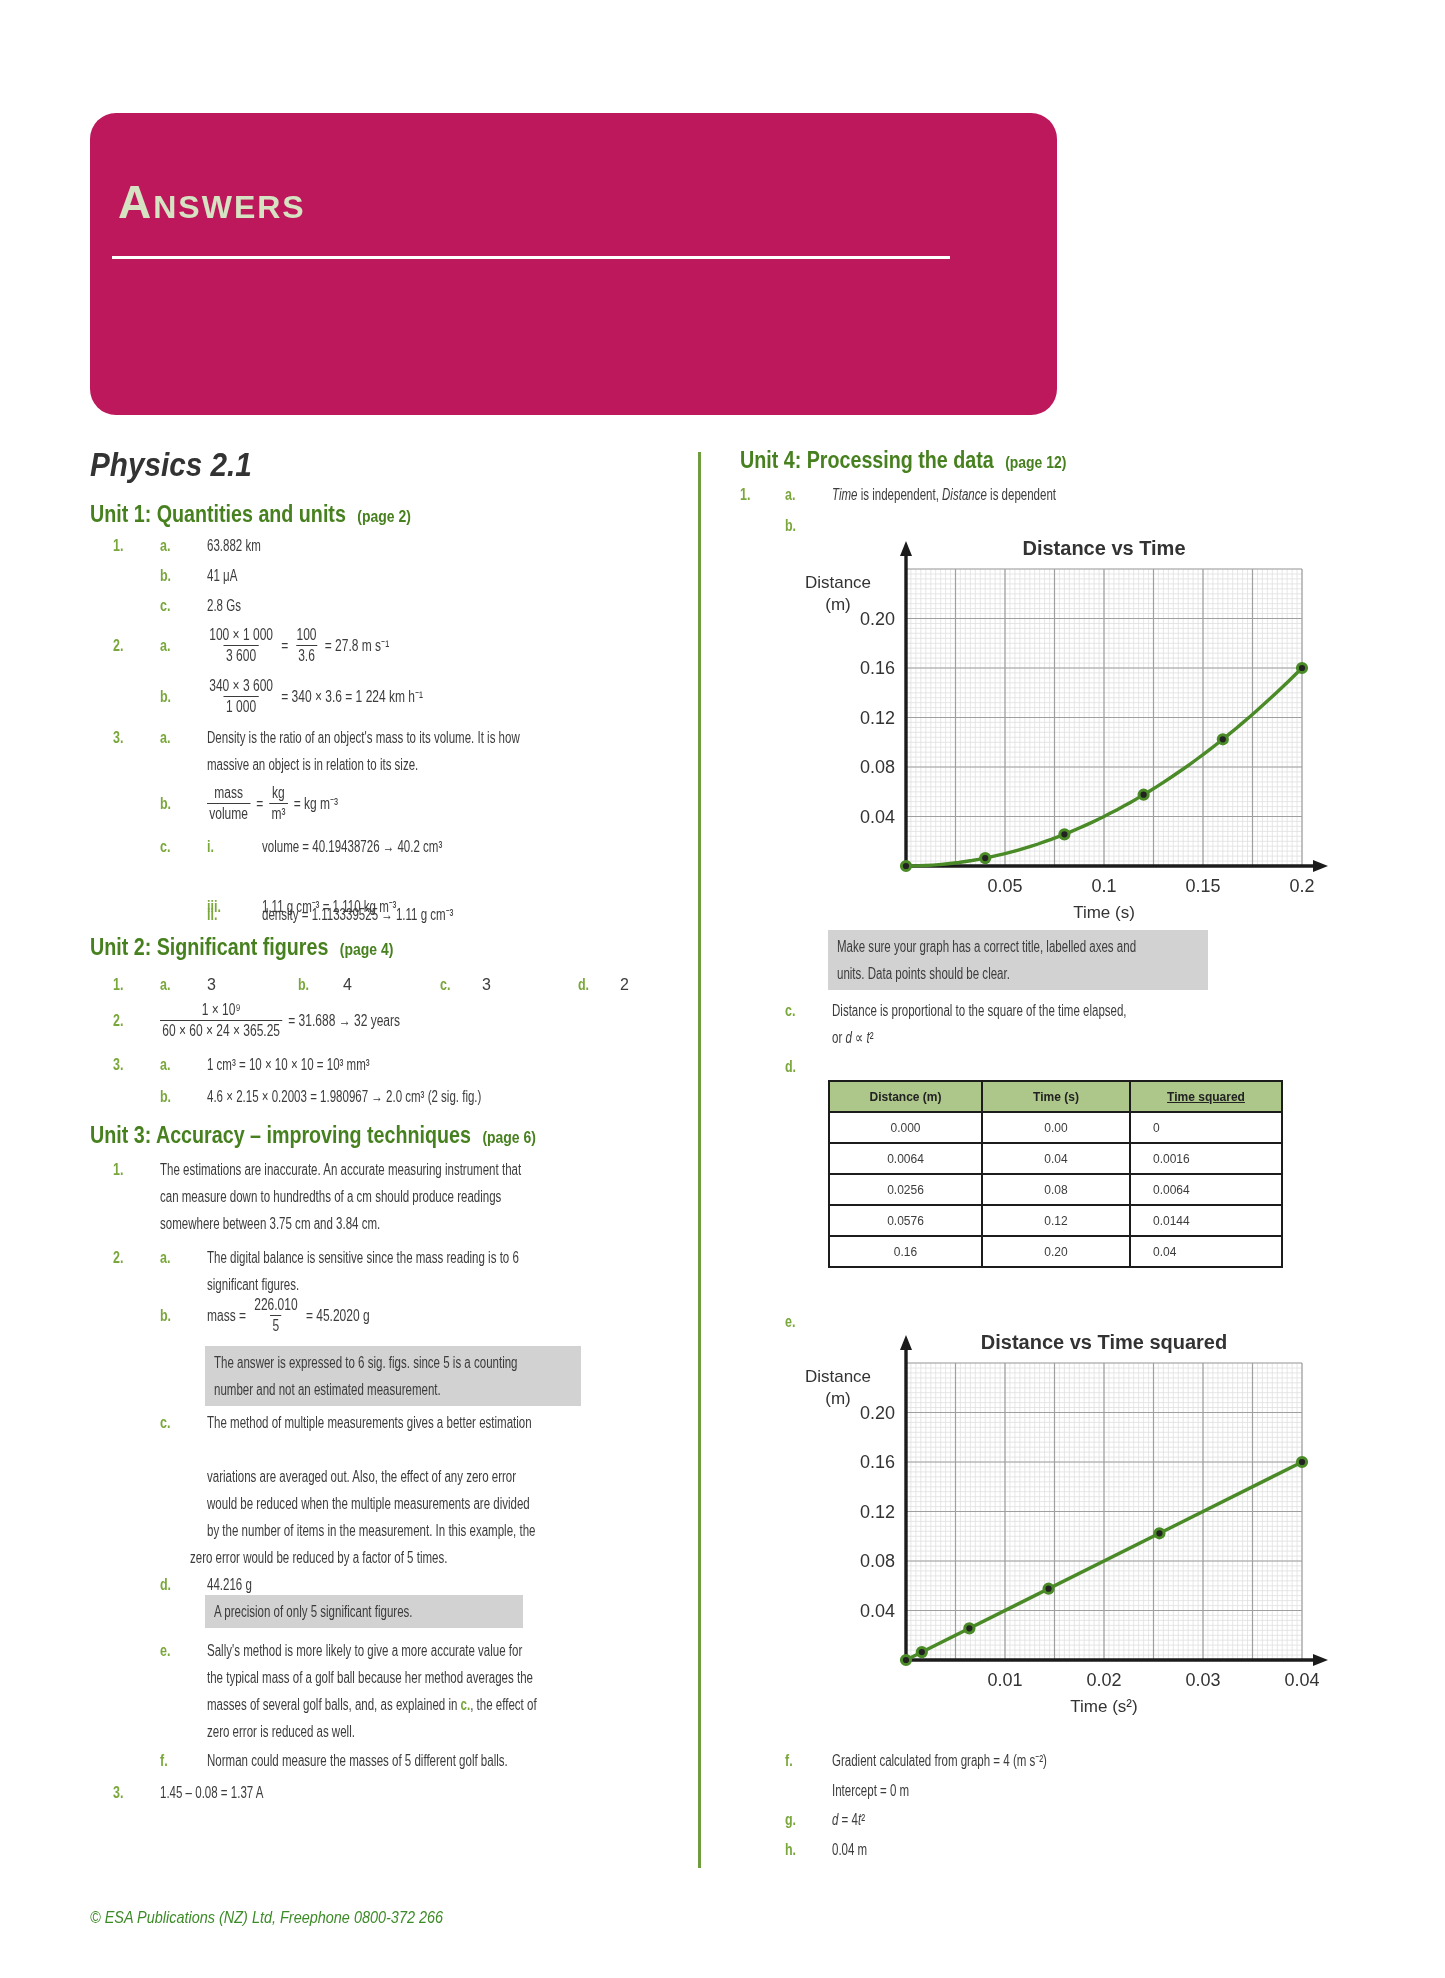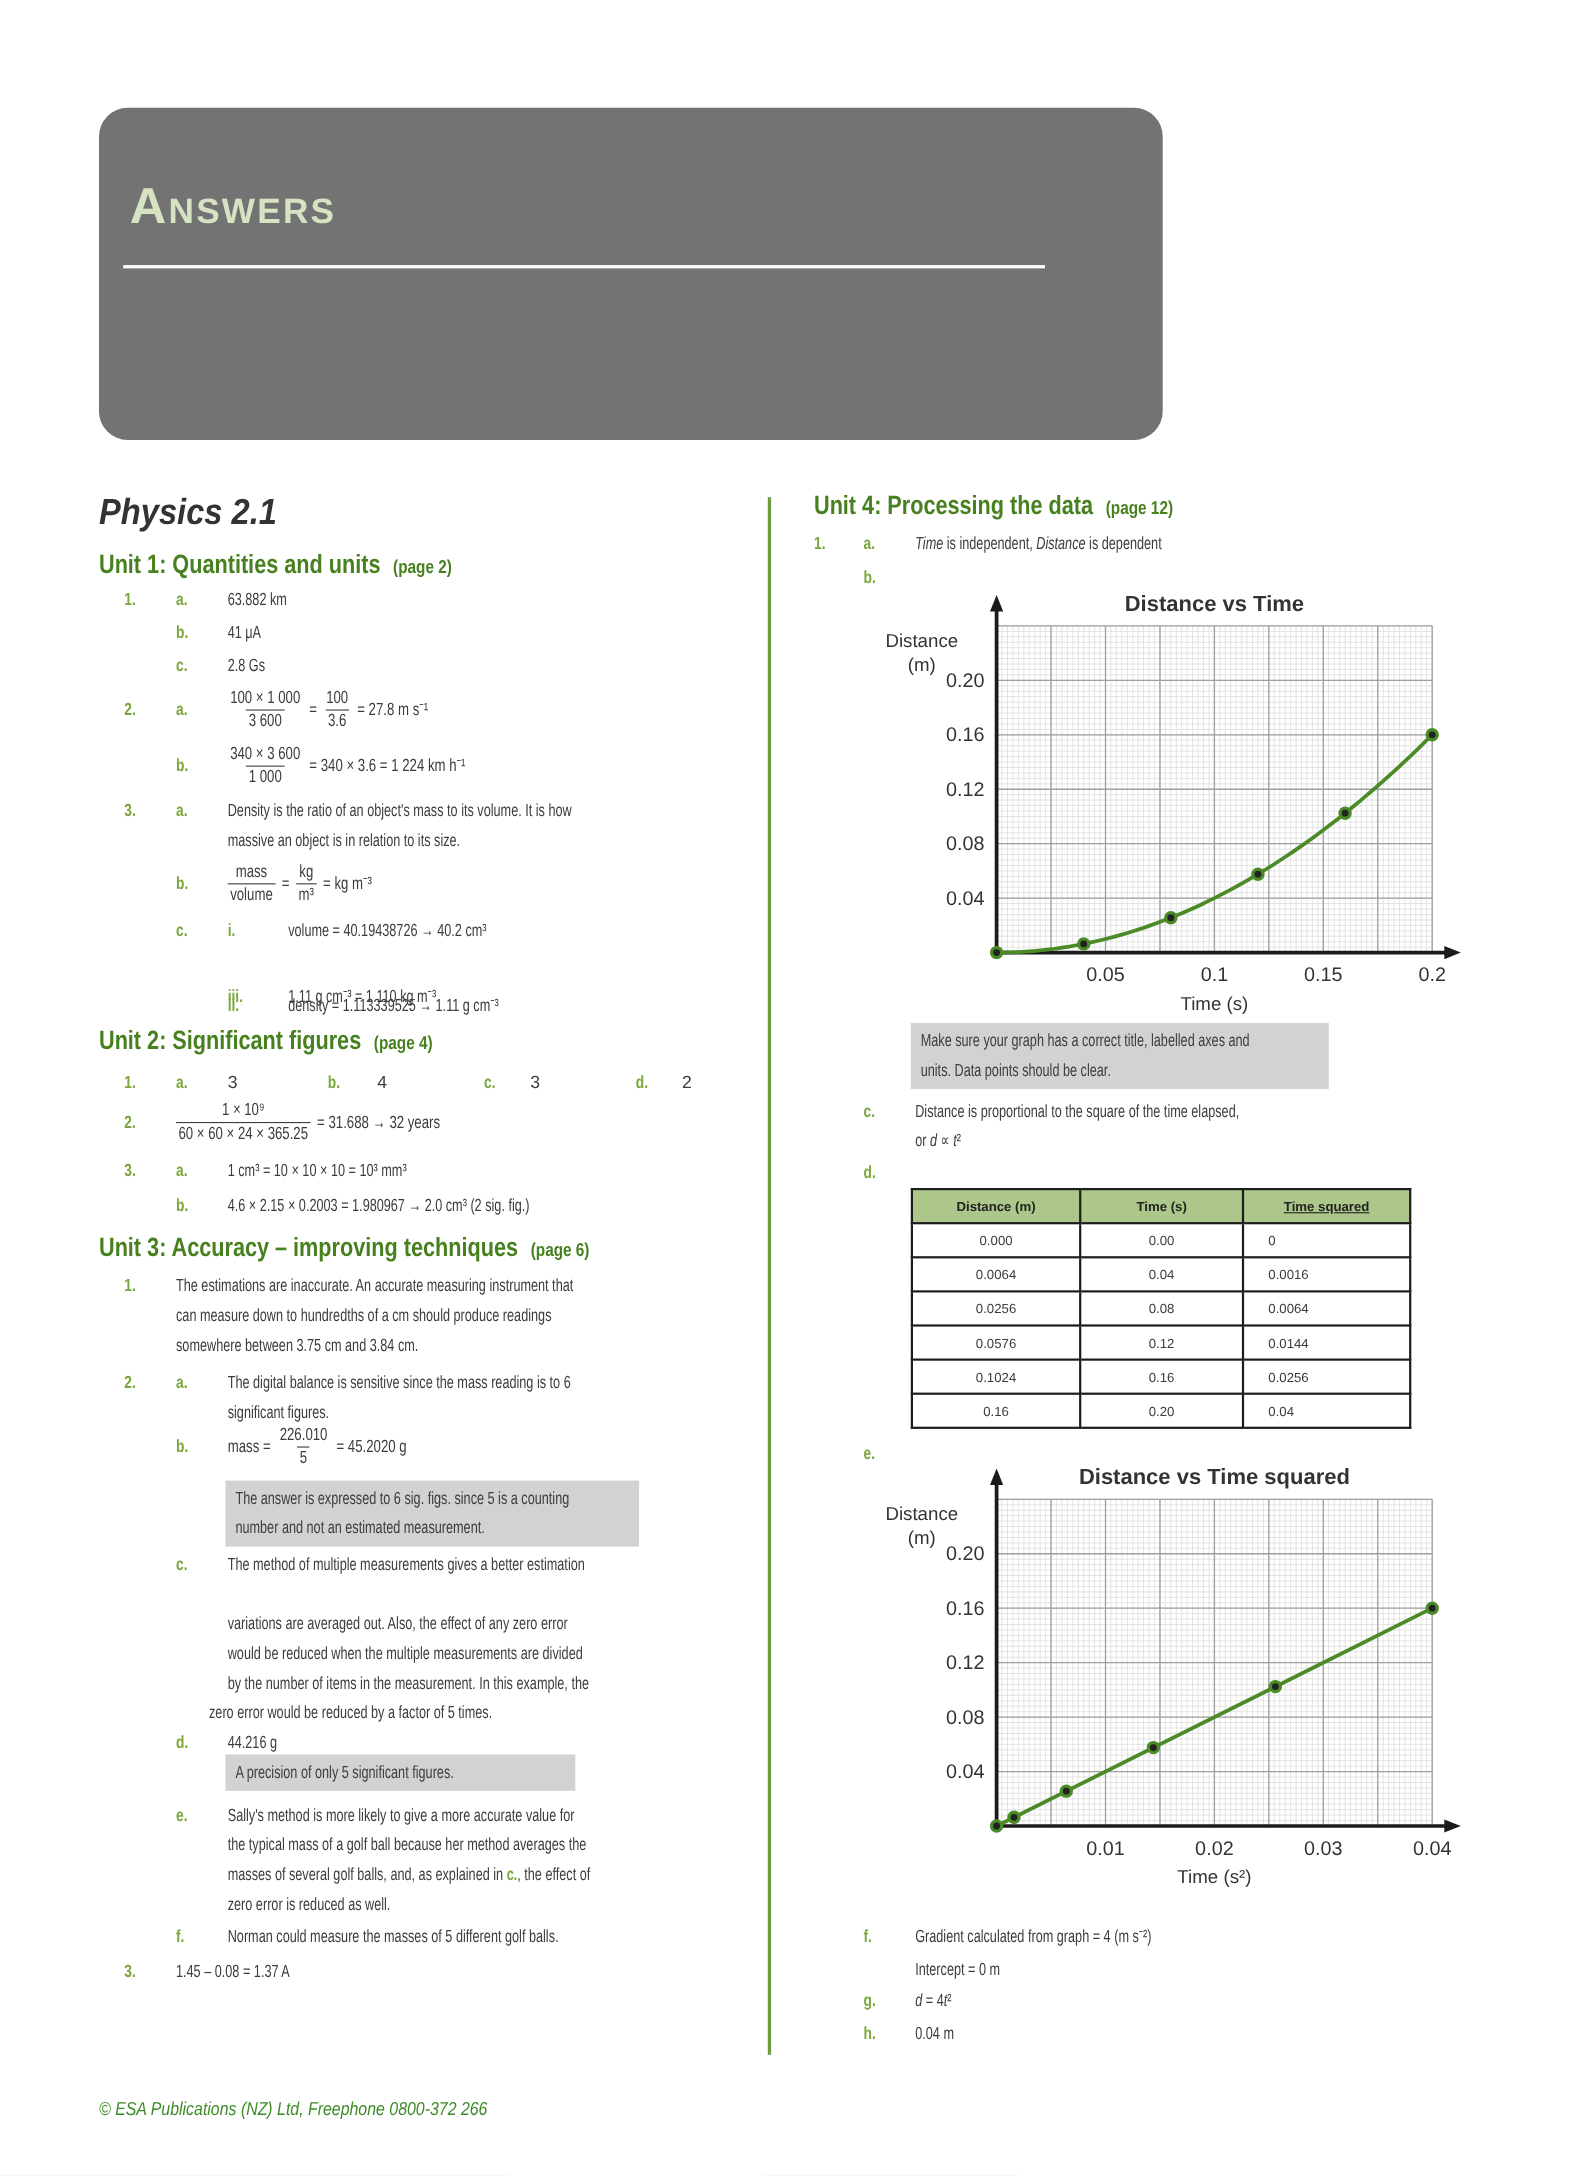--- a/index.html
+++ b/index.html
@@ -1,20 +1,20 @@
 <!DOCTYPE html>
 <html><head>
 <meta charset="utf-8">
 <style>
   html,body{margin:0;padding:0;background:#e8e8e8;}
   .page{position:relative;width:1445px;height:1978px;background:#ffffff;
         font-family:"Liberation Sans",sans-serif;color:#3c3c3c;overflow:hidden;}
   
-  .hero{position:absolute;left:90px;top:98px;width:967px;height:302px;
-        background:#737373;border-radius:26px;}
+  .hero{position:absolute;left:90px;top:113px;width:967px;height:302px;
+        background:#be185d;border-radius:26px;}
   .hero-title{position:absolute;left:28px;top:62px;font-variant:small-caps;
         font-weight:bold;font-size:46px;letter-spacing:2px;color:#d6e3c3;}
   .hero-rule{position:absolute;left:22px;top:143px;width:838px;height:3px;background:#ffffff;}
   
   .h1{position:absolute;left:90px;font-size:33px;font-weight:bold;font-style:italic;
       color:#333;transform:scaleX(0.9);transform-origin:0 0;white-space:nowrap;}
   .h2wrap{position:absolute;display:flex;gap:14px;align-items:baseline;
       transform:scaleX(0.82);transform-origin:0 0;white-space:nowrap;}
   .h2{font-size:24px;font-weight:bold;color:#47801e;}
   .h2ref{font-size:17px;font-weight:bold;color:#47801e;}
@@ -363,25 +363,20 @@
       <td>0.0256</td>
       <td>0.08</td>
       <td class="lft">0.0064</td>
     </tr>
     <tr>
       <td>0.0576</td>
       <td>0.12</td>
       <td class="lft">0.0144</td>
     </tr>
     <tr>
-      <td>0.1024</td>
-      <td>0.16</td>
-      <td class="lft">0.0256</td>
-    </tr>
-    <tr>
       <td>0.16</td>
       <td>0.20</td>
       <td class="lft">0.04</td>
     </tr>
   </tbody>
     </table>
 
   <div class="row" style="left:785px;top:1308px">
     <span class="mk w47">e.</span>
   </div>

